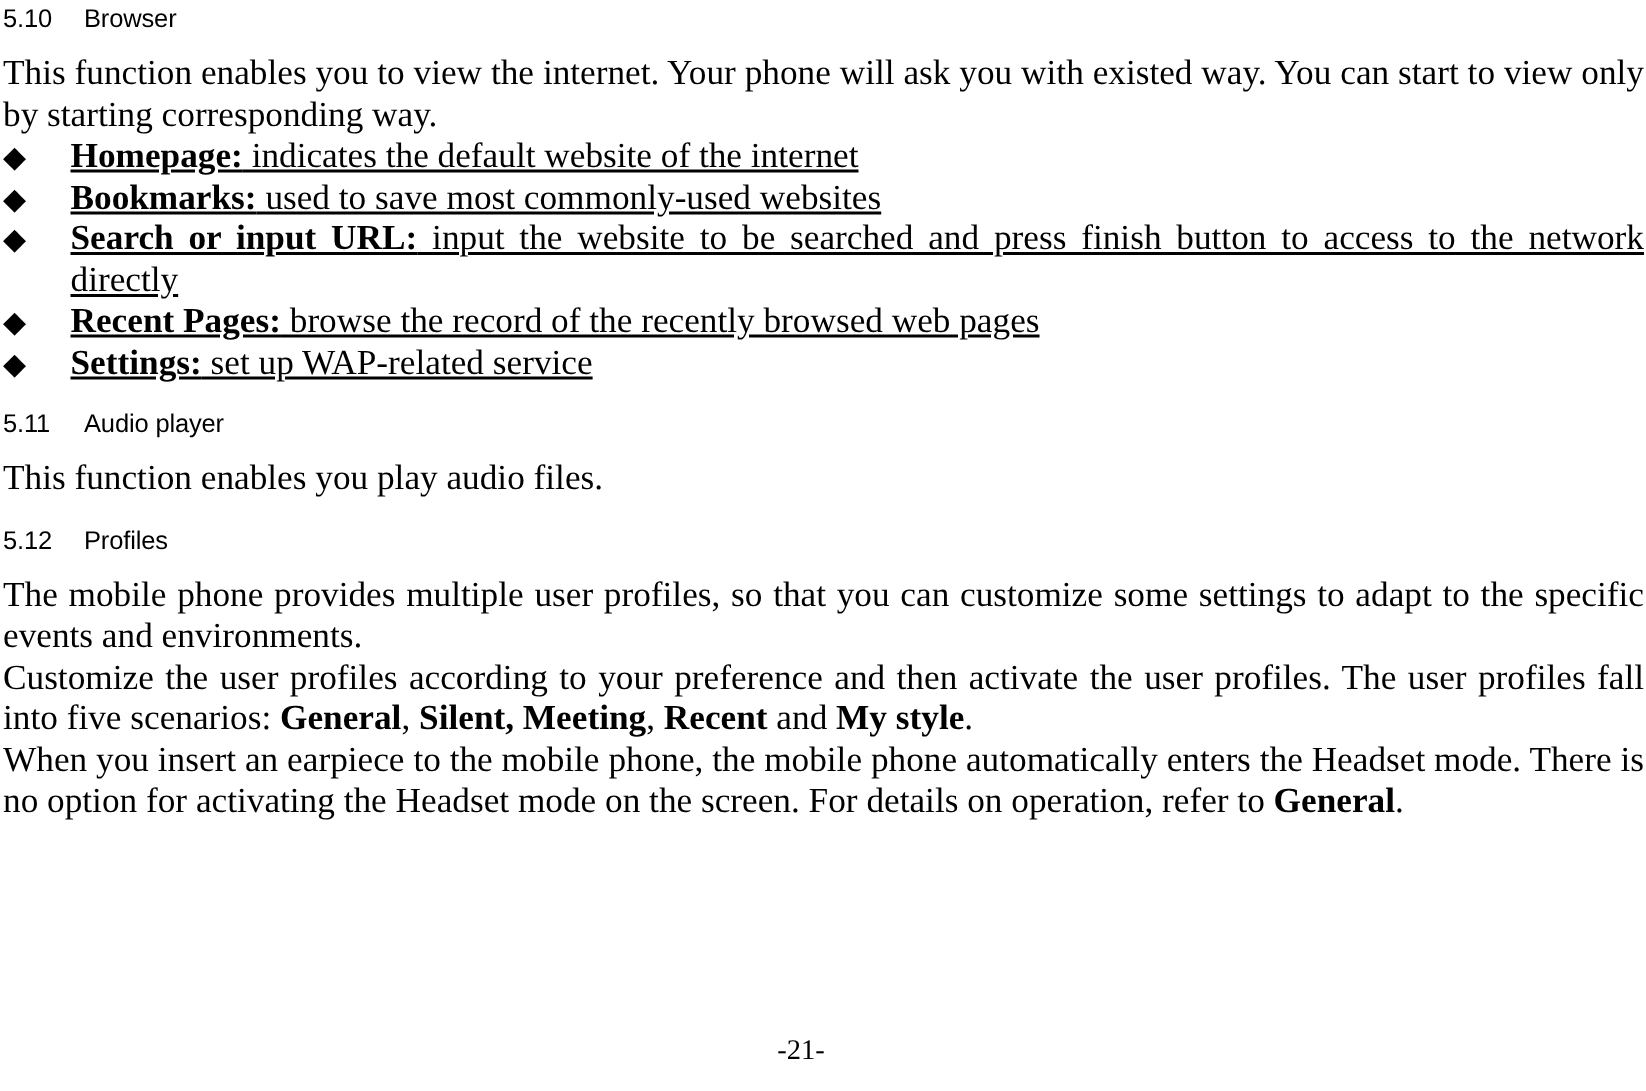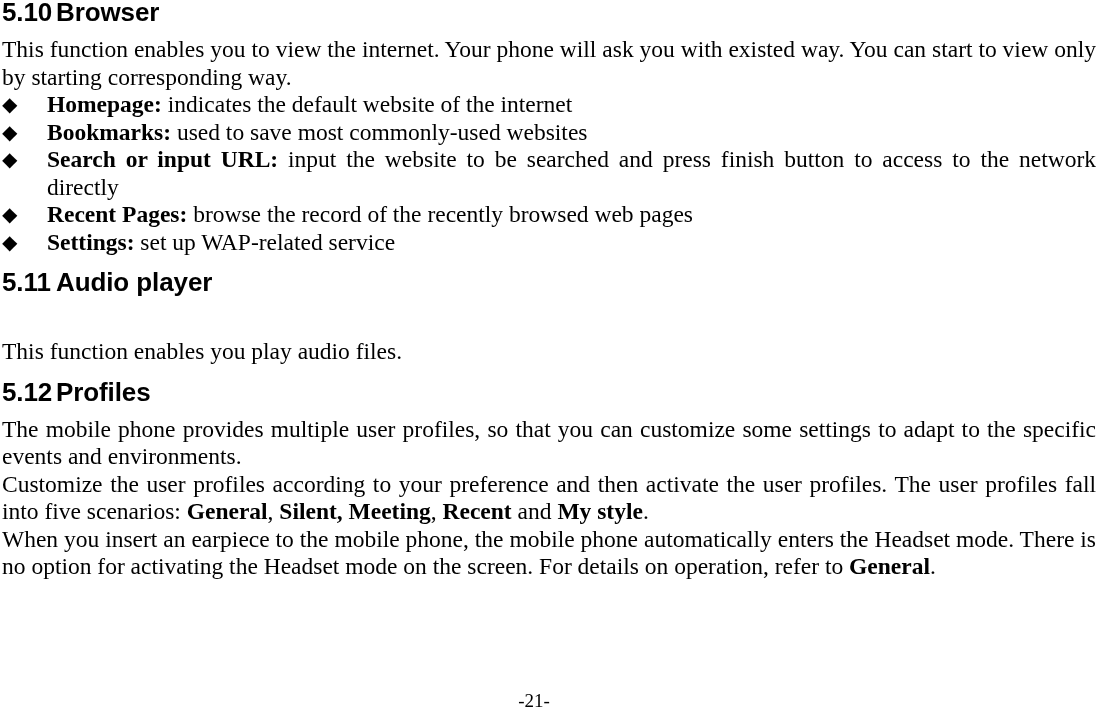--- a/index.html
+++ b/index.html
@@ -26,22 +26,22 @@
   }
   .content {
     position: absolute;
     left: 2px;
     top: 0px;
     width: 1094px;
   }
 
   h2.section-heading {
     font-family: "Liberation Sans", "DejaVu Sans", sans-serif;
-    font-weight: bold;
-    font-size: 26px;
+    font-weight: normal;
+    font-size: 17px;
     line-height: 25px;
     margin: 0;
     padding: 0;
     letter-spacing: -0.1px;
     white-space: pre;
   }
   .sec-num {
     display: inline-block;
     min-width: 54px;
   }
@@ -51,40 +51,40 @@
     line-height: 27.5px;
     margin: 0;
     padding: 0;
     text-align: justify;
     text-justify: inter-word;
     -webkit-hyphens: none;
     hyphens: none;
   }
   p.body-text.nojust {
     text-align: left;
-    margin-top: 32px;
   }
 
   .bullet-row {
     display: flex;
     align-items: flex-start;
     font-size: 23.5px;
     line-height: 27.5px;
   }
   .bullet-mark {
     flex: 0 0 auto;
     width: 45px;
     font-family: "DejaVu Sans", sans-serif;
     font-size: 20px;
     line-height: 27.5px;
   }
   .bullet-body {
     flex: 1 1 auto;
     text-align: justify;
     text-justify: inter-word;
+    text-decoration: underline;
   }
   b, strong { font-weight: bold; }
   .spacer-md { height: 11px; }
   .spacer-lg { height: 14px; }
 
   .note-line {
     font-size: 23.5px;
     line-height: 27.5px;
     white-space: pre;
   }

